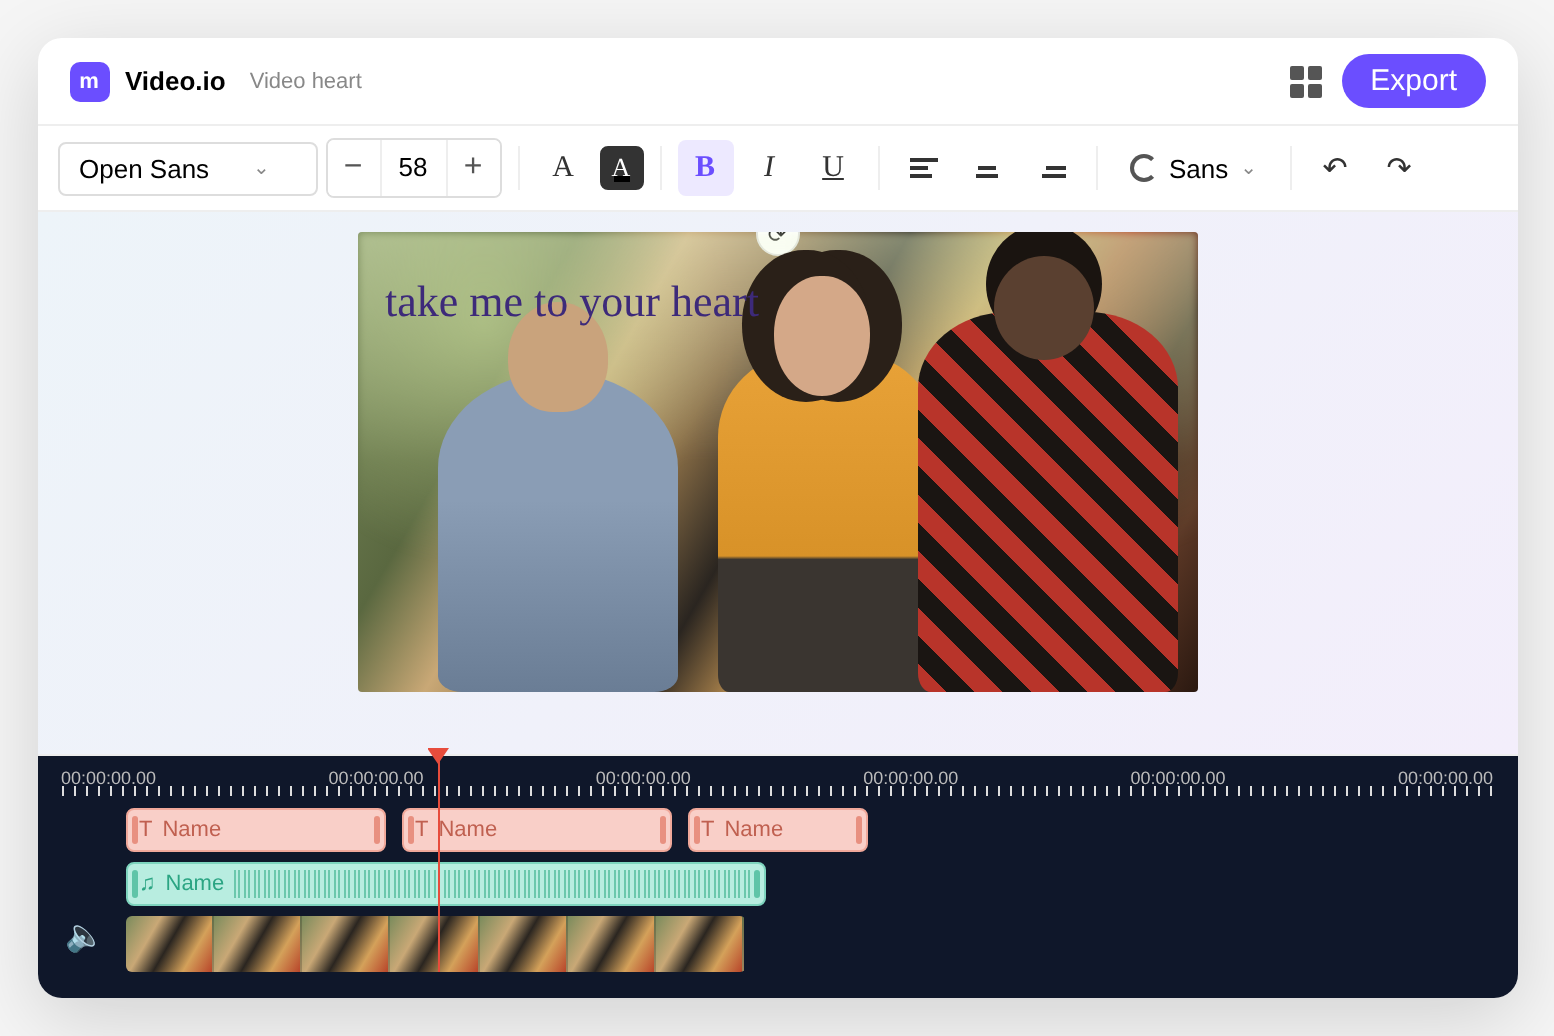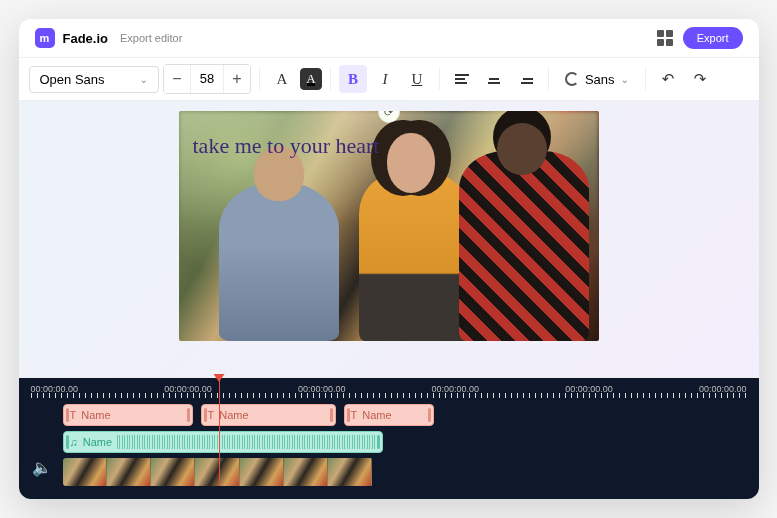--- a/index.html
+++ b/index.html
@@ -5,23 +5,23 @@
 * { box-sizing: border-box; margin: 0; padding: 0; }
 body { font-family: -apple-system, BlinkMacSystemFont, 'Segoe UI', sans-serif; background: #f5f5f5; display: flex; align-items: center; justify-content: center; height: 518px; width: 777px; }
 .app { width: 740px; height: 480px; background: #fff; border-radius: 12px; box-shadow: 0 10px 40px rgba(0,0,0,0.15); overflow: hidden; display: flex; flex-direction: column; }
 .header { display: flex; align-items: center; padding: 8px 16px; border-bottom: 1px solid #eee; }
 .logo-badge { width: 20px; height: 20px; background: #6b4eff; border-radius: 5px; display: flex; align-items: center; justify-content: center; color: #fff; font-size: 11px; font-weight: bold; margin-right: 8px; }
 .brand { font-weight: 600; font-size: 13px; margin-right: 12px; }
 .subtitle { font-size: 11px; color: #888; }
 .header-right { margin-left: auto; display: flex; align-items: center; gap: 10px; }
 .grid-icon { width: 16px; height: 16px; display: grid; grid-template-columns: 1fr 1fr; gap: 2px; cursor: pointer; }
 .grid-icon span { background: #555; border-radius: 1px; }
-.export-btn { background: #6b4eff; color: #fff; border: none; padding: 5px 14px; border-radius: 14px; font-size: 11px; font-weight: 500; cursor: pointer; }
+.export-btn { background: #6b4eff; color: #fff; border: none; padding: 5px 14px; border-radius: 14px; font-size: 15px; font-weight: 500; cursor: pointer; }
 .toolbar { display: flex; align-items: center; padding: 6px 10px; border-bottom: 1px solid #eee; gap: 4px; }
-.font-select { border: 1px solid #ddd; border-radius: 4px; padding: 5px 10px; font-size: 13px; display: flex; align-items: center; gap: 35px; cursor: pointer; min-width: 130px; }
+.font-select { border: 1px solid #ddd; border-radius: 4px; padding: 5px 10px; font-size: 13px; display: flex; align-items: center; gap: 22px; cursor: pointer; min-width: 130px; }
 .font-select .chev { color: #888; font-size: 10px; }
 .sz-group { display: flex; align-items: center; border: 1px solid #ddd; border-radius: 4px; overflow: hidden; }
 .sz-btn { width: 26px; height: 28px; background: #fff; border: none; cursor: pointer; font-size: 16px; color: #555; }
 .sz-val { width: 34px; text-align: center; font-size: 13px; border-left: 1px solid #eee; border-right: 1px solid #eee; height: 28px; line-height: 28px; }
 .tb-btn { width: 28px; height: 28px; background: #fff; border: none; cursor: pointer; display: flex; align-items: center; justify-content: center; font-size: 15px; border-radius: 4px; color: #333; }
 .tb-btn.active { background: #ede9ff; color: #6b4eff; }
 .color-a { position: relative; }
 .color-a::after { content:''; position:absolute; bottom:3px; left:6px; right:6px; height:3px; background:#000; }
 .sep { width: 1px; height: 22px; background: #eee; margin: 0 4px; }
 .fade-sel { display:flex; align-items:center; gap:6px; padding: 4px 8px; cursor:pointer; font-size:13px; }
@@ -66,22 +66,22 @@
 .al-c span{margin:0 auto} .al-c span:nth-child(2){width:70%} .al-c span:nth-child(3){width:85%}
 .al-r span{margin-left:auto} .al-r span:nth-child(2){width:70%} .al-r span:nth-child(3){width:85%}
 </style>
 </head>
 <body>
 
 <div class="app">
 
   <div class="header">
     <div class="logo-badge">m</div>
-    <div class="brand">Fade.io</div>
-    <div class="subtitle">Export editor</div>
+    <div class="brand">Video.io</div>
+    <div class="subtitle">Video heart</div>
     <div class="header-right">
       <div class="grid-icon">
           <span></span>
           <span></span>
           <span></span>
           <span></span>
         </div>
       <button class="export-btn">Export</button>
     </div>
   </div>

